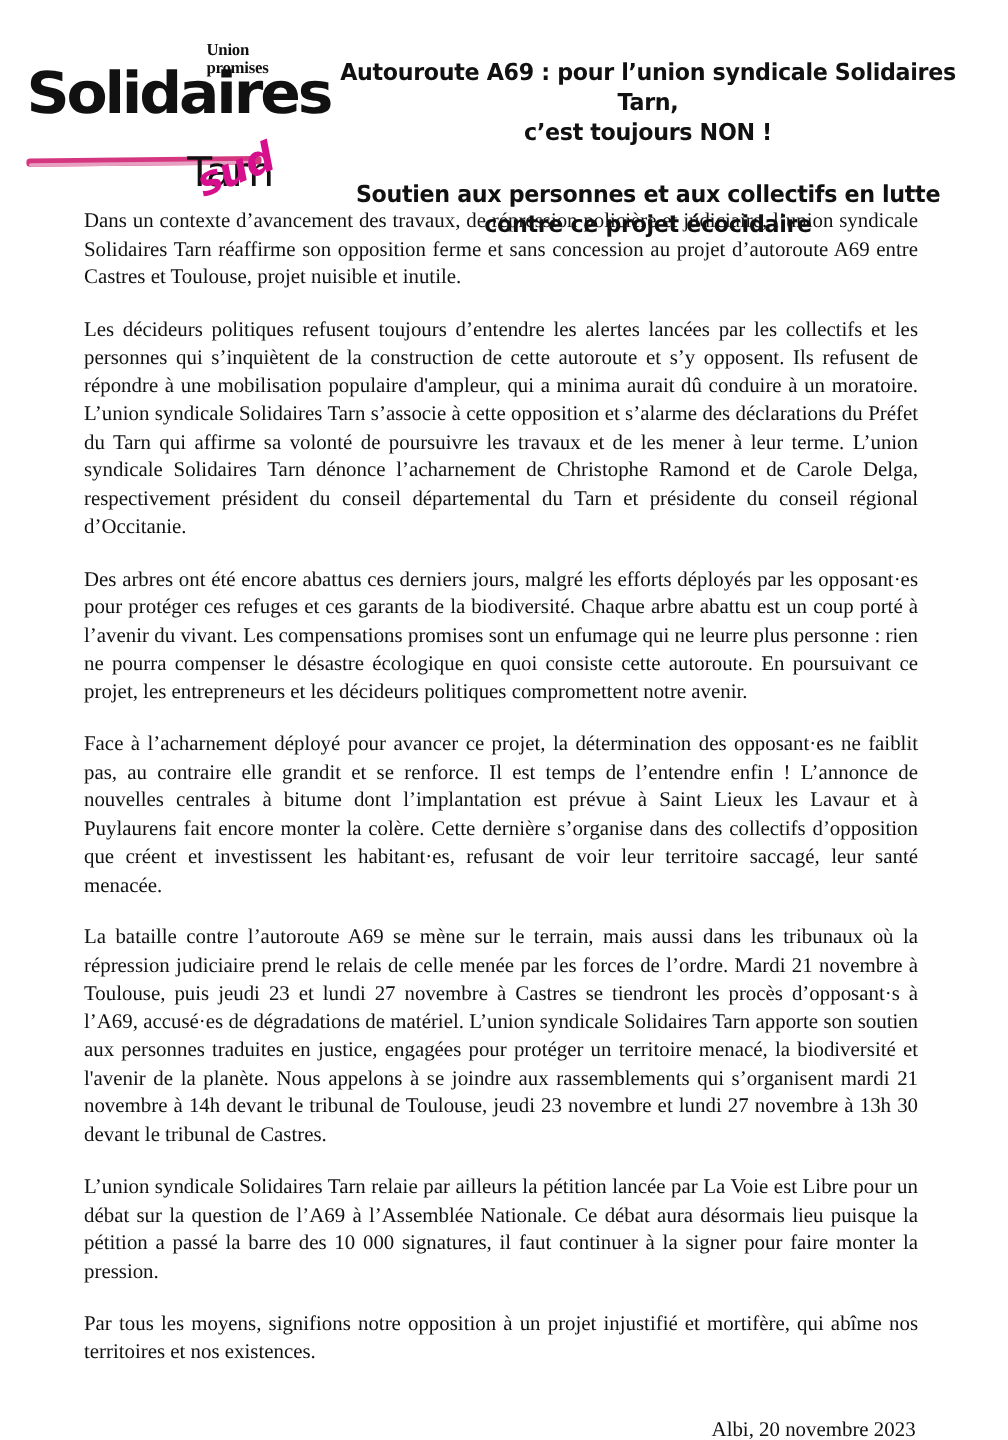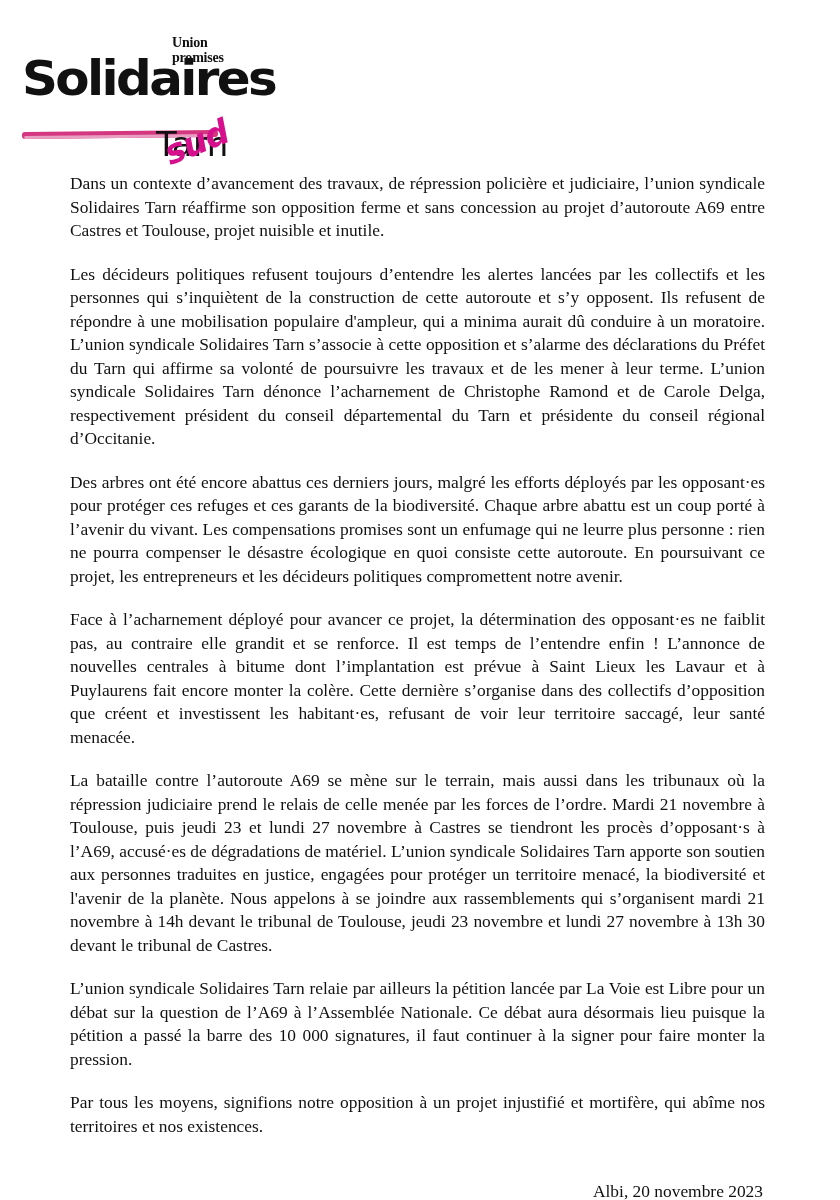--- a/index.html
+++ b/index.html
@@ -159,20 +159,30 @@
     <div class="logo-union">
       <div>Union</div>
       <div>promises</div>
     </div>
     <div class="logo-solidaires">Solidaires</div>
     <div class="logo-bar"></div>
     <div class="logo-tarn">Tarn</div>
     <div class="logo-sud">sud</div>
   </div>
 
+  <div class="headline">
+    <div class="headline-main">
+      <div>Autouroute A69 : pour l’union syndicale Solidaires Tarn,</div>
+      <div>c’est toujours NON !</div>
+    </div>
+    <div class="headline-sub">
+      <div>Soutien aux personnes et aux collectifs en lutte</div>
+      <div>contre ce projet écocidaire</div>
+    </div>
+  </div>
 
 </div>
 
 <div class="body-text">
   <p class="para">Dans un contexte d’avancement des travaux, de répression policière et judiciaire, l’union syndicale Solidaires Tarn réaffirme son opposition ferme et sans concession au projet d’autoroute A69 entre Castres et Toulouse, projet nuisible et inutile.</p>
   <p class="para">Les décideurs politiques refusent toujours d’entendre les alertes lancées par les collectifs et les personnes qui s’inquiètent de la construction de cette autoroute et s’y opposent. Ils refusent de répondre à une mobilisation populaire d'ampleur, qui a minima aurait dû conduire à un moratoire. L’union syndicale Solidaires Tarn s’associe à cette opposition et s’alarme des déclarations du Préfet du Tarn qui affirme sa volonté de poursuivre les travaux et de les mener à leur terme. L’union syndicale Solidaires Tarn dénonce l’acharnement de Christophe Ramond et de Carole Delga, respectivement président du conseil départemental du Tarn et présidente du conseil régional d’Occitanie.</p>
   <p class="para">Des arbres ont été encore abattus ces derniers jours, malgré les efforts déployés par les opposant·es pour protéger ces refuges et ces garants de la biodiversité. Chaque arbre abattu est un coup porté à l’avenir du vivant. Les compensations promises sont un enfumage qui ne leurre plus personne : rien ne pourra compenser le désastre écologique en quoi consiste cette autoroute. En poursuivant ce projet, les entrepreneurs et les décideurs politiques compromettent notre avenir.</p>
   <p class="para">Face à l’acharnement déployé pour avancer ce projet, la détermination des opposant·es ne faiblit pas, au contraire elle grandit et se renforce. Il est temps de l’entendre enfin ! L’annonce de nouvelles centrales à bitume dont l’implantation est prévue à Saint Lieux les Lavaur et à Puylaurens fait encore monter la colère. Cette dernière s’organise dans des collectifs d’opposition que créent et investissent les habitant·es, refusant de voir leur territoire saccagé, leur santé menacée.</p>
   <p class="para">La bataille contre l’autoroute A69 se mène sur le terrain, mais aussi dans les tribunaux où la répression judiciaire prend le relais de celle menée par les forces de l’ordre. Mardi 21 novembre à Toulouse, puis jeudi 23 et lundi 27 novembre à Castres se tiendront les procès d’opposant·s à l’A69, accusé·es de dégradations de matériel. L’union syndicale Solidaires Tarn apporte son soutien aux personnes traduites en justice, engagées pour protéger un territoire menacé, la biodiversité et l'avenir de la planète. Nous appelons à se joindre aux rassemblements qui s’organisent mardi 21 novembre à 14h devant le tribunal de Toulouse, jeudi 23 novembre et lundi 27 novembre à 13h 30 devant le tribunal de Castres.</p>
   <p class="para">L’union syndicale Solidaires Tarn relaie par ailleurs la pétition lancée par La Voie est Libre pour un débat sur la question de l’A69 à l’Assemblée Nationale. Ce débat aura désormais lieu puisque la pétition a passé la barre des 10 000 signatures, il faut continuer à la signer pour faire monter la pression.</p>

